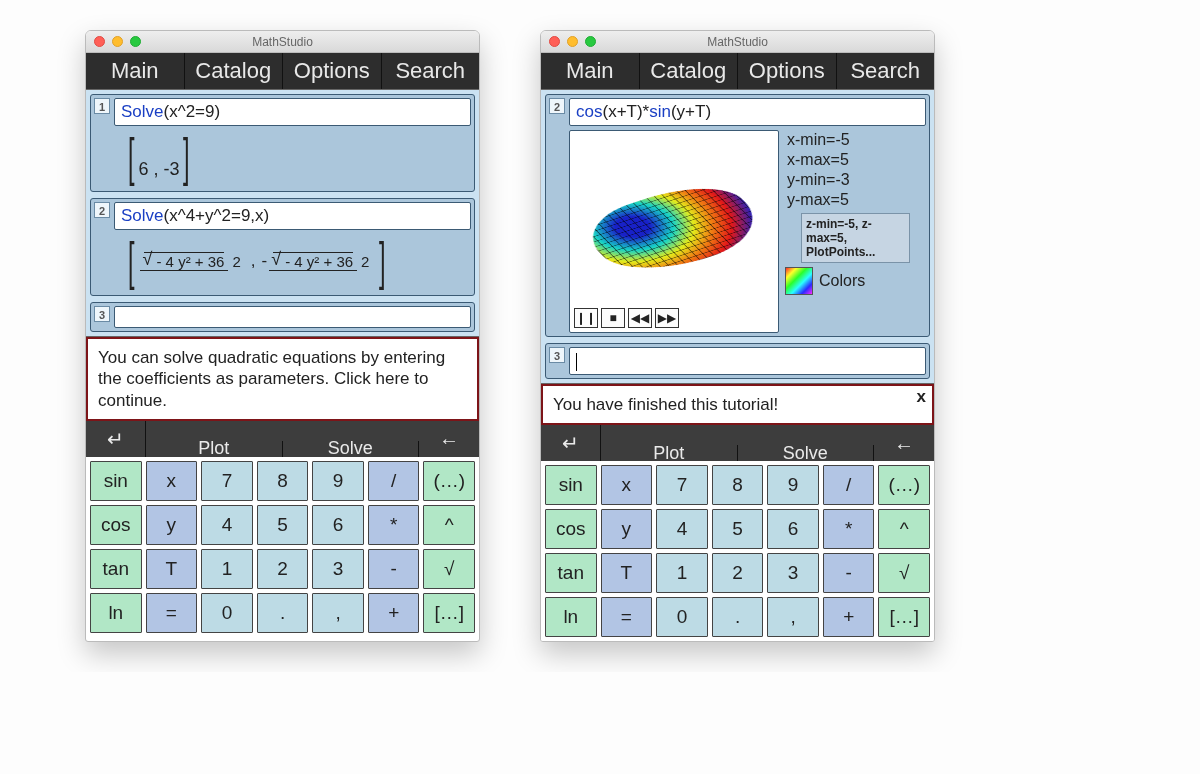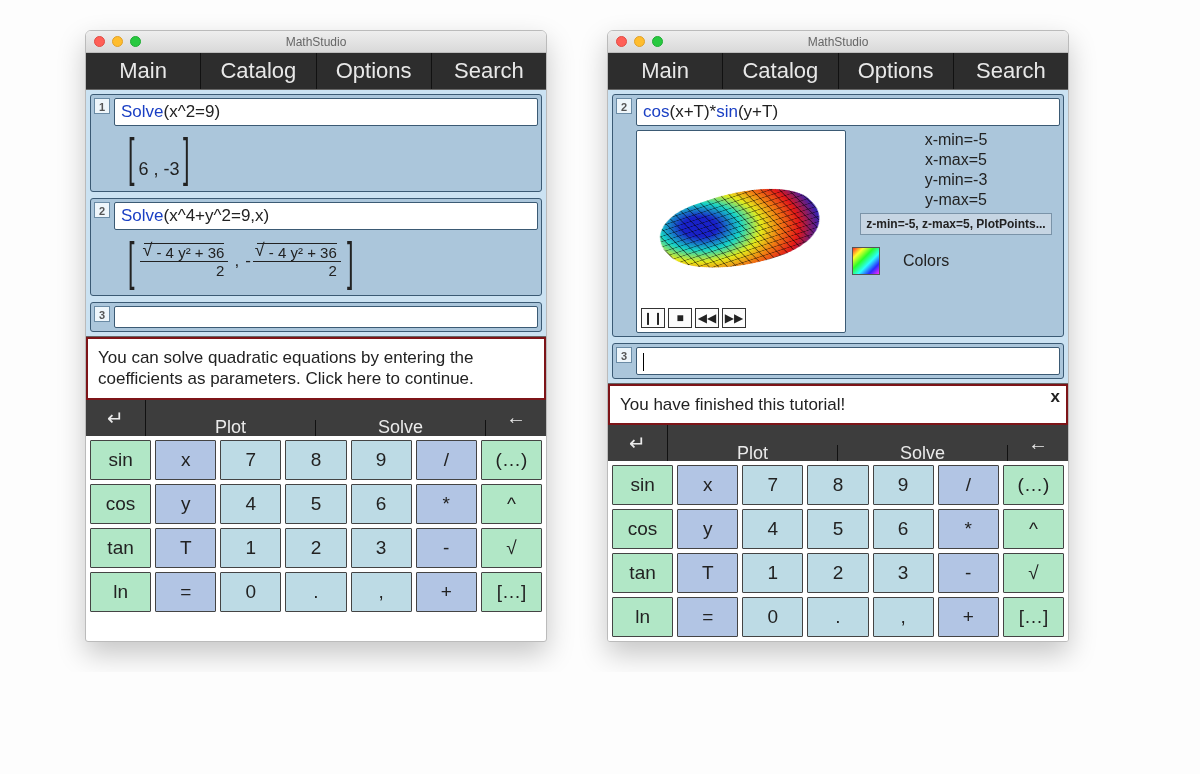--- a/index.html
+++ b/index.html
@@ -8,21 +8,21 @@
     font-family: -apple-system, Helvetica, Arial, sans-serif;
     font-size: 16px;
     color: #222;
   }
   .desktop {
     display: flex;
     gap: 60px;
     padding: 30px 85px;
   }
   .window {
-    width: 462px;
+    width: 395px;
     background: #fff;
     border: 1px solid #bbb;
     border-radius: 6px 6px 3px 3px;
     box-shadow: 0 12px 28px rgba(0,0,0,.22);
     display: flex;
     flex-direction: column;
     overflow: hidden;
   }
   .titlebar {
     height: 22px;
@@ -101,21 +101,21 @@
   }
 
   .math-row { display:flex; align-items:center; gap:2px; }
   .bracket-l, .bracket-r {
     font-size: 52px;
     font-weight: 100;
     line-height: 50px;
     transform: scaleX(.45);
     display:inline-block;
   }
-  .frac { display:inline-flex; flex-direction:column; align-items:flex-end; vertical-align:middle; }
+  .frac { display:inline-flex; align-items:center; vertical-align:middle; }
   .frac .num { border-bottom: 1.3px solid #222; padding: 0 4px; white-space:nowrap; font-size:15px;}
   .frac .den { padding: 0 4px; font-size:15px;}
   .sqrt {
     position: relative; padding-left: 12px;
     border-top: 1.3px solid #222;
     display:inline-block;
   }
   .sqrt::before {
     content: "√";
     position: absolute; left: -2px; top: -4px;
@@ -136,27 +136,27 @@
     overflow:hidden;
   }
   .plot-controls {
     display:flex; gap:3px; margin-top:3px;
   }
   .pc-btn {
     background:#fcfcfc; border:1px solid #333; width:24px; height:20px;
     font-size:12px; display:flex; align-items:center; justify-content:center;
     cursor:pointer;
   }
-  .plot-params { flex:1; font-size:16px;text-align:center; }
+  .plot-params { flex:1; font-size:16px; }
   .pp { padding: 1px 2px; }
   .pp-extra {
     background:#c6d5e3; border:1px solid #7a93a8;
-    font-size:12px; font-weight:bold; padding:3px 4px; margin:3px 8px;
-  }
-  .colors-row { display:flex; align-items:center; gap:23px; margin-top:12px;}
+    font-size:12px; font-weight:bold; padding:3px 4px; margin:3px 16px;
+  }
+  .colors-row { display:flex; align-items:center; gap:6px; margin-top:4px;}
   .color-swatch {
     width:28px; height:28px;
     background: linear-gradient(135deg, #ff2a2a, #ffff2a, #2aff2a, #2affff, #2a2aff, #ff2aff);
     border:1px solid #555;
   }
 
   .tutorial {
     border: 2px solid #7d1418;
     background: #fff;
     padding: 8px 10px;

